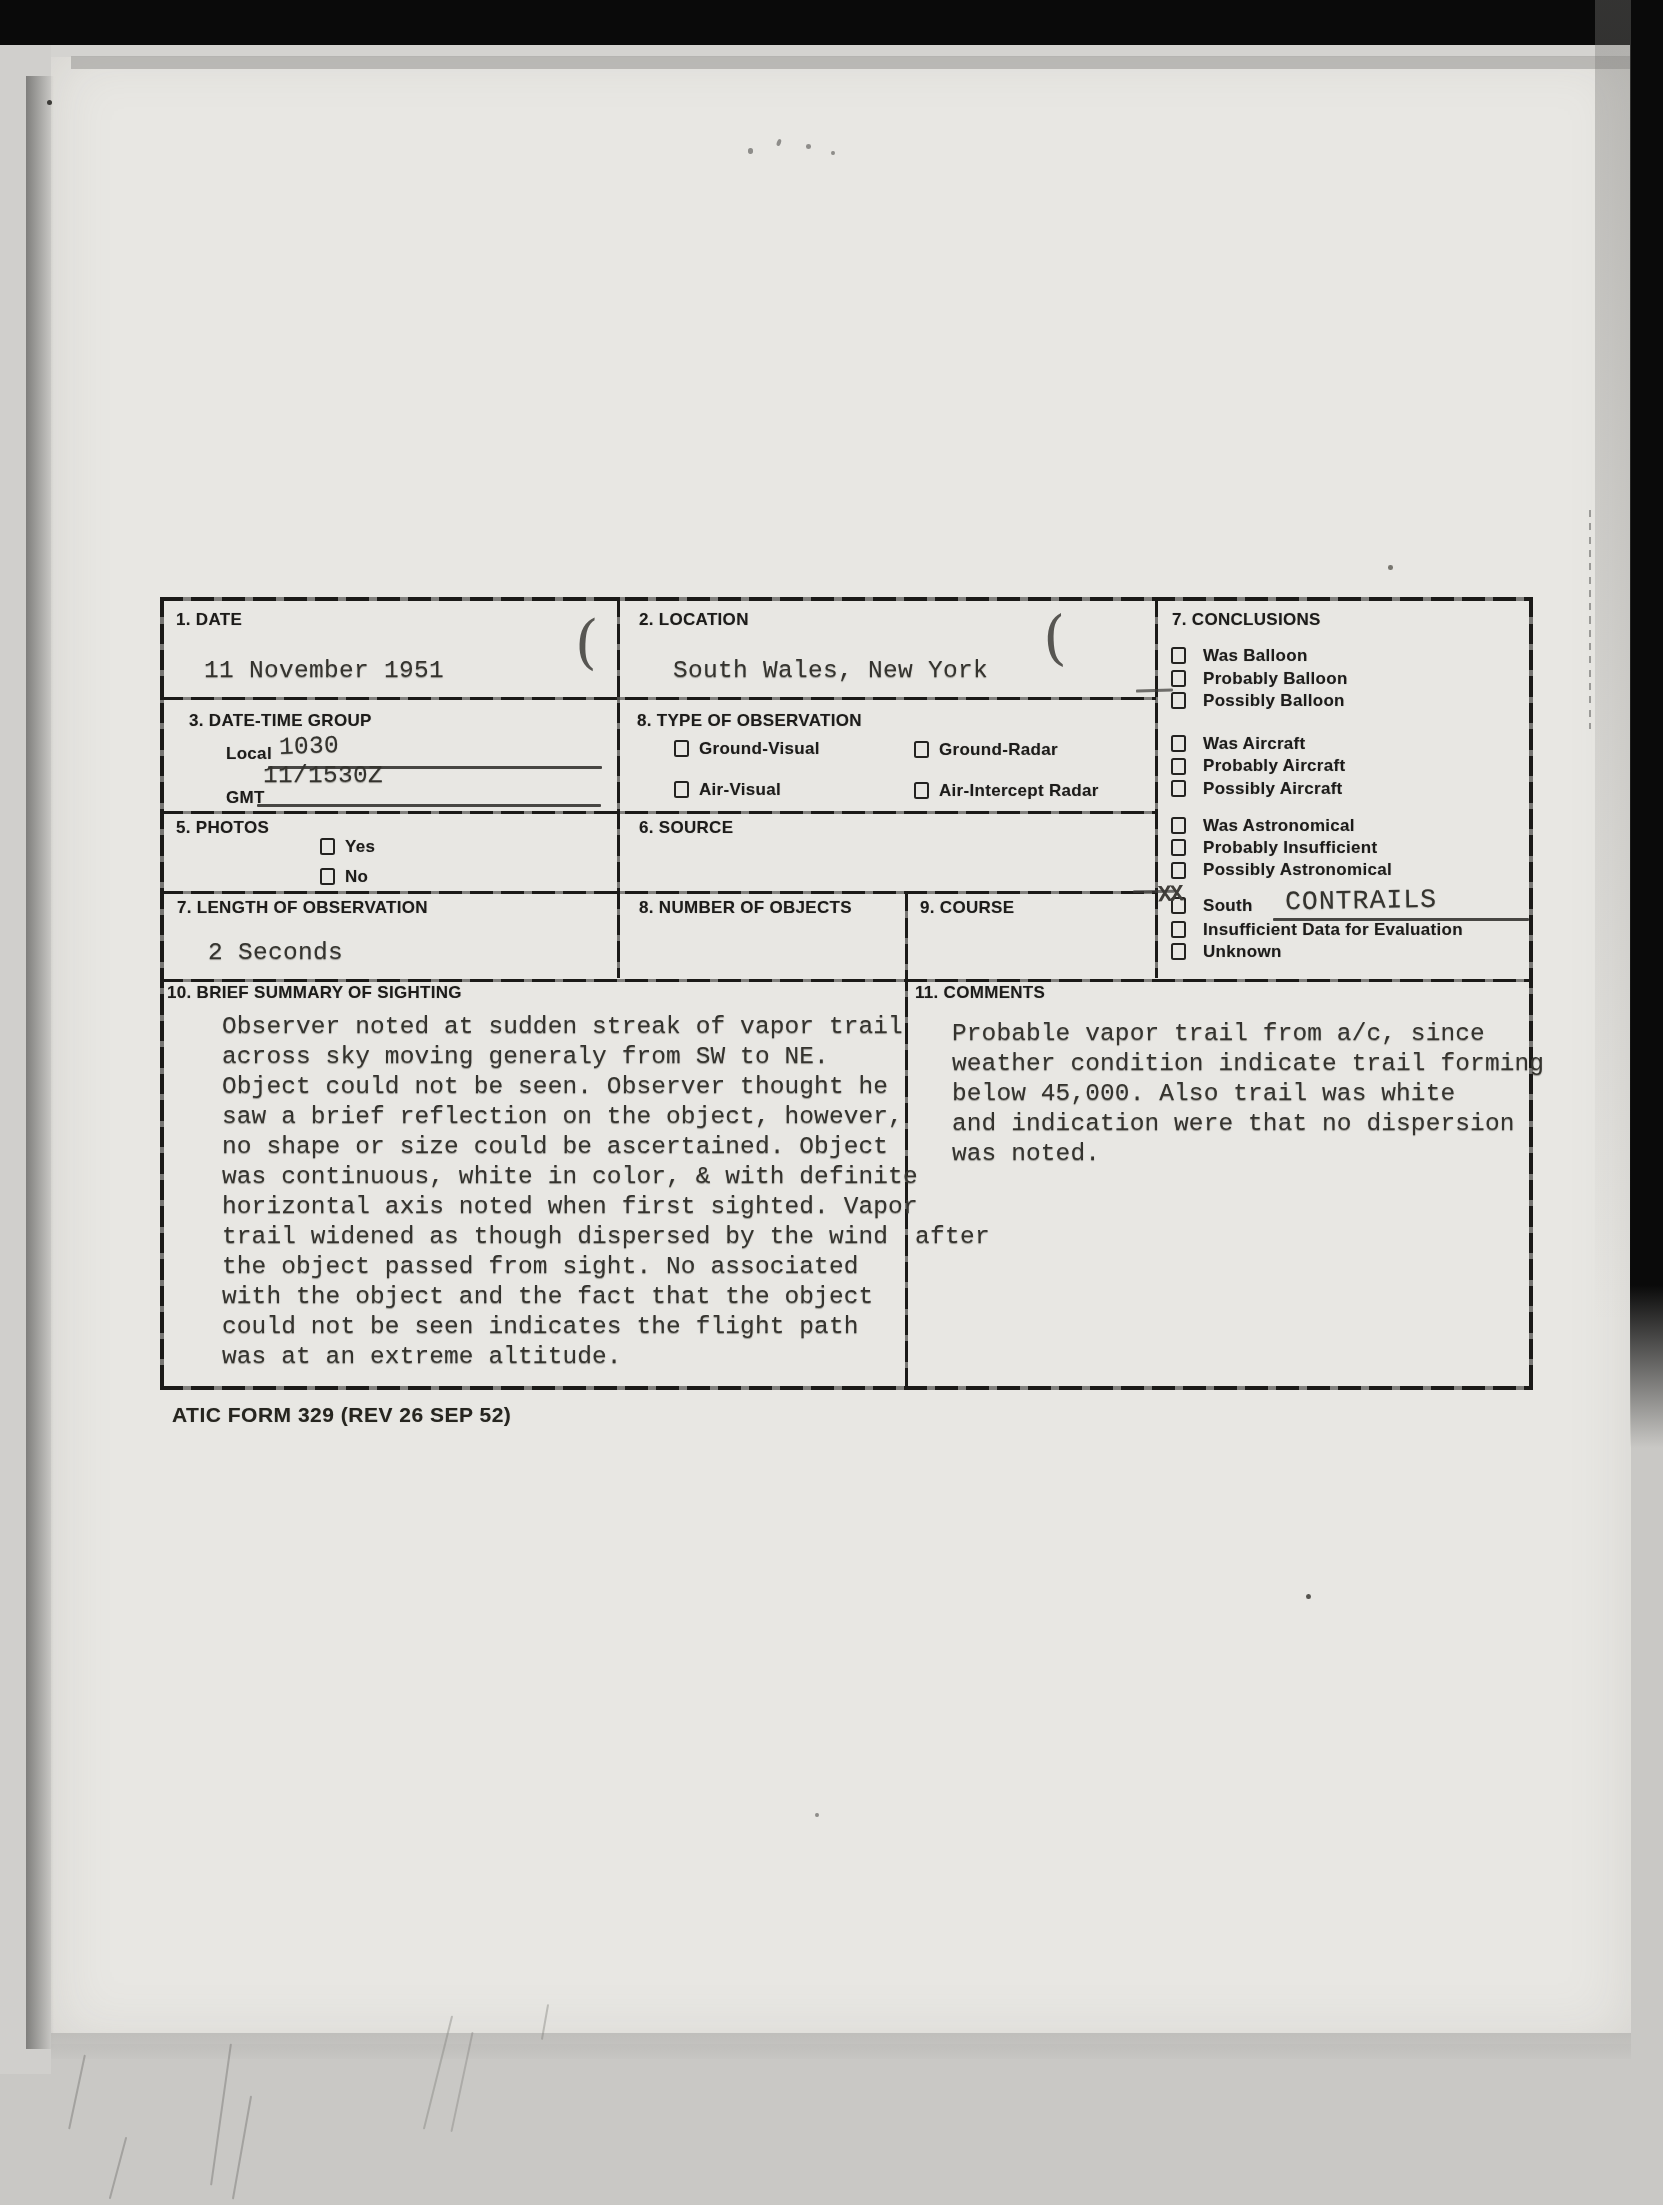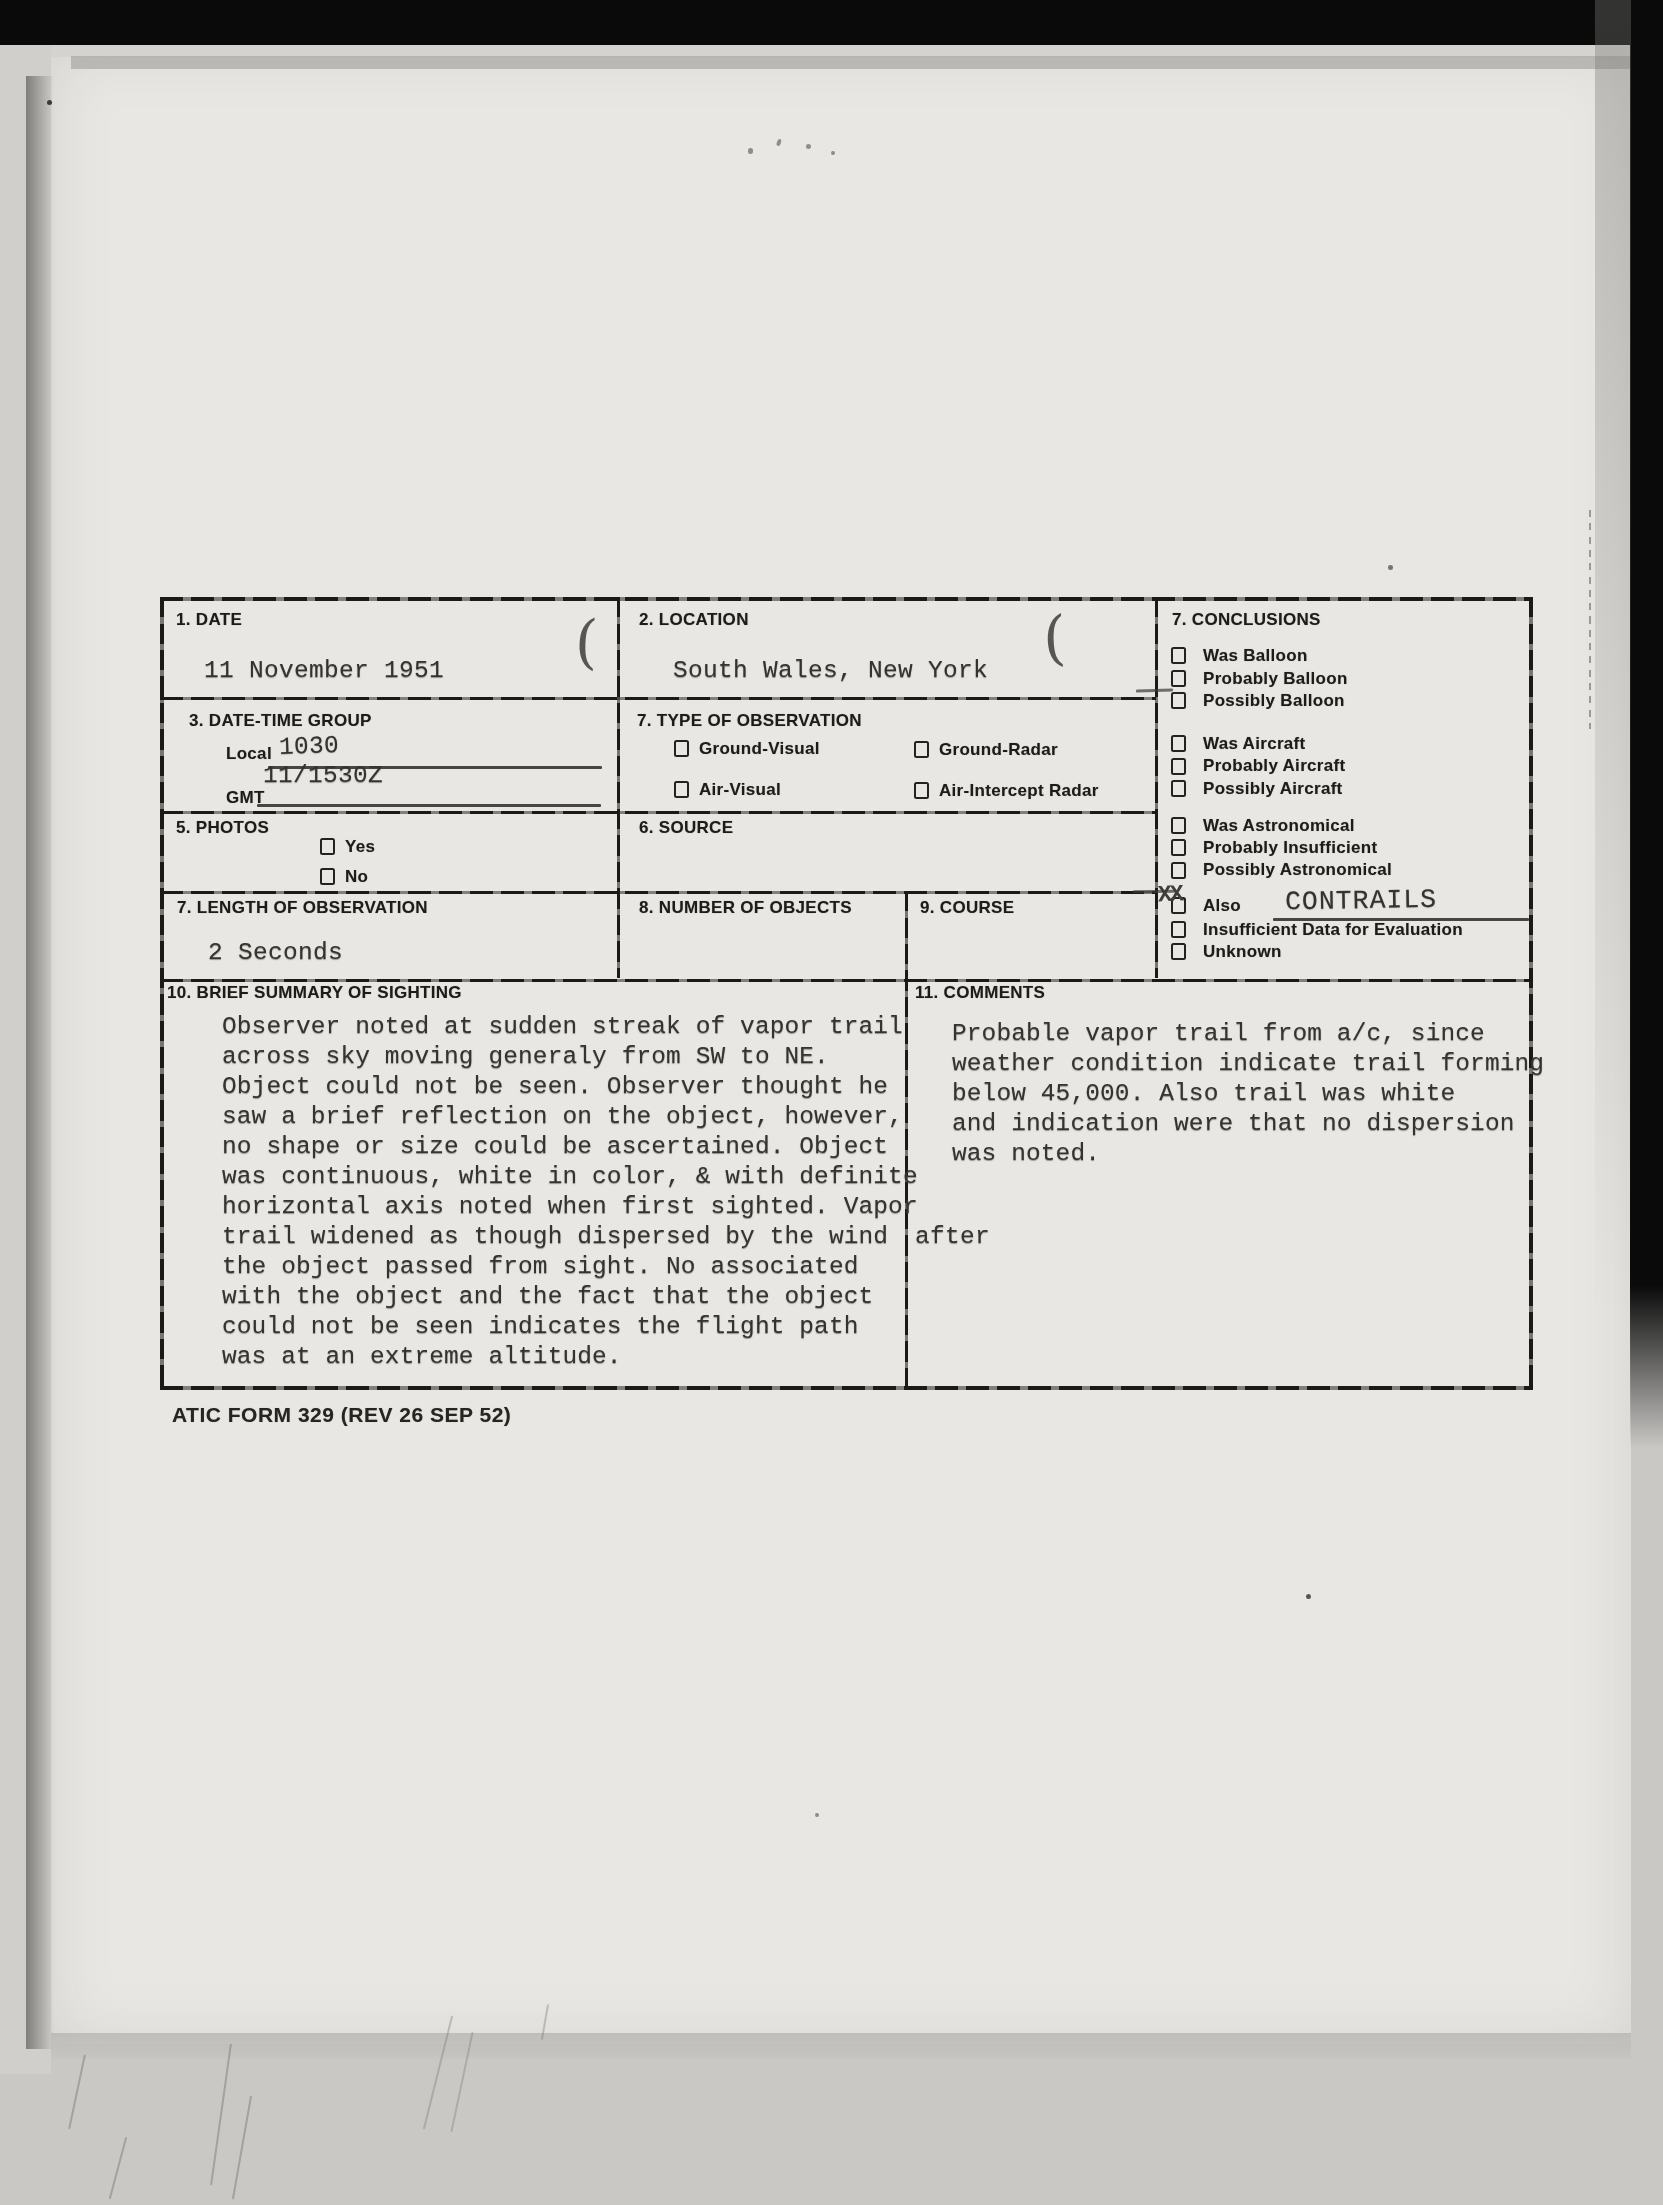--- a/index.html
+++ b/index.html
@@ -86,21 +86,21 @@
   <div class="abs hw-paren" style="left:1043px;top:603px;transform:rotate(-2deg);">(</div>
 
   <div class="abs flabel" style="left:176px;top:711px;margin-left:13px;">3. DATE-TIME GROUP</div>
   <div class="abs flabel" style="left:226px;top:744px;">Local</div>
   <div class="abs typed" style="left:279px;top:733px;transform:rotate(-2deg);">1030</div>
   <div class="abs uline" style="left:268px;top:766px;width:334px;"></div>
   <div class="abs flabel" style="left:226px;top:788px;">GMT</div>
   <div class="abs typed" style="left:263px;top:762px;">11/1530Z</div>
   <div class="abs uline" style="left:257px;top:804px;width:344px;"></div>
 
-  <div class="abs flabel" style="left:637px;top:711px;">7. TYPE OF OBSERVATION</div>
+  <div class="abs flabel" style="left:637px;top:711px;">8. TYPE OF OBSERVATION</div>
   <div class="abs cb" style="left:674px;top:740px;"></div>
   <div class="abs flabel" style="left:699px;top:739px;">Ground-Visual</div>
   <div class="abs cb" style="left:914px;top:741px;"></div>
   <div class="abs flabel" style="left:939px;top:740px;">Ground-Radar</div>
   <div class="abs cb" style="left:674px;top:781px;"></div>
   <div class="abs flabel" style="left:699px;top:780px;">Air-Visual</div>
   <div class="abs cb" style="left:914px;top:782px;"></div>
   <div class="abs flabel" style="left:939px;top:781px;">Air-Intercept Radar</div>
 
   <div class="abs flabel" style="left:176px;top:818px;">5. PHOTOS</div>
@@ -158,21 +158,21 @@
 
   <div class="abs cb" style="left:1171px;top:817px;"></div>
   <div class="abs flabel" style="left:1203px;top:816px;">Was Astronomical</div>
   <div class="abs cb" style="left:1171px;top:839px;"></div>
   <div class="abs flabel" style="left:1203px;top:838px;">Probably Insufficient</div>
   <div class="abs cb" style="left:1171px;top:862px;"></div>
   <div class="abs flabel" style="left:1203px;top:860px;">Possibly Astronomical</div>
 
   <div class="abs cb" style="left:1171px;top:897px;"></div>
   <div class="abs xxmark" style="left:1158px;top:882px;">XX</div>
-  <div class="abs flabel" style="left:1203px;top:896px;">Also</div>
+  <div class="abs flabel" style="left:1203px;top:896px;">South</div>
   <div class="abs typed" style="left:1285px;top:886px;font-size:26.5px;letter-spacing:1px;transform:rotate(-1deg);">CONTRAILS</div>
   <div class="abs uline" style="left:1273px;top:918px;width:256px;"></div>
   <div class="abs cb" style="left:1171px;top:921px;"></div>
   <div class="abs flabel" style="left:1203px;top:920px;">Insufficient Data for Evaluation</div>
   <div class="abs cb" style="left:1171px;top:943px;"></div>
   <div class="abs flabel" style="left:1203px;top:942px;">Unknown</div>
 
   <div class="abs dash" style="left:1136px;top:689px;width:37px;transform:rotate(-2deg);"></div>
   <div class="abs dash" style="left:1133px;top:890px;width:42px;transform:rotate(-1deg);"></div>
 

